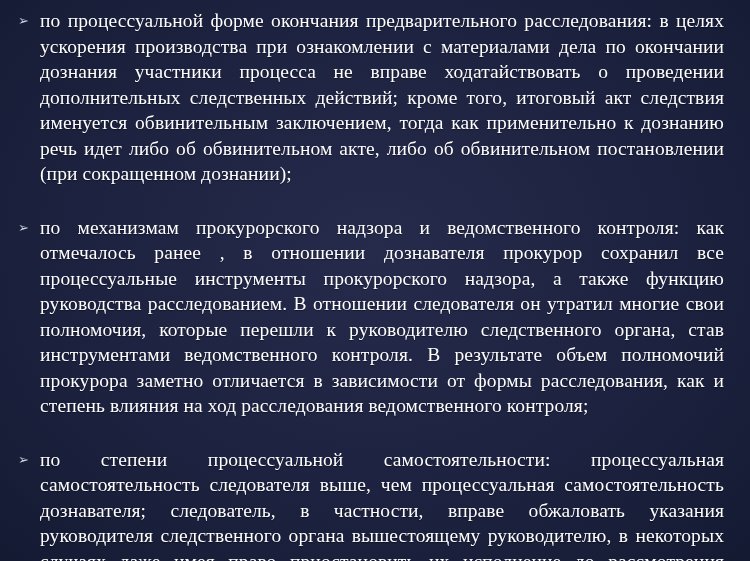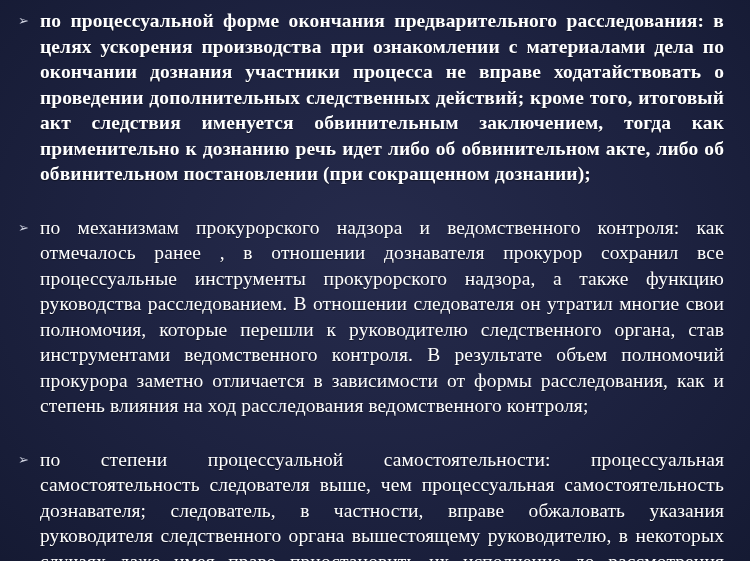--- a/index.html
+++ b/index.html
@@ -43,21 +43,21 @@
   }
   .bullet-text {
     flex: 1 1 auto;
     color: #ffffff;
     font-size: 19.5px;
     line-height: 25.5px;
     text-align: justify;
     text-shadow: 0 1px 1px rgba(0,0,0,0.45);
     letter-spacing: 0.1px;
   }
-  .item-1 .bullet-text { text-align: justify; font-weight: bold; }
+  .item-1 .bullet-text { text-align: justify; }
   .item-2 { margin-top: 28px; }
   .item-3 { margin-top: 28px; }
 </style>
 </head>
 <body>
 
 <div class="slide">
   <ul class="bullet-list">
     <li class="bullet-item item-1">
       <span class="bullet-marker">➢</span>

